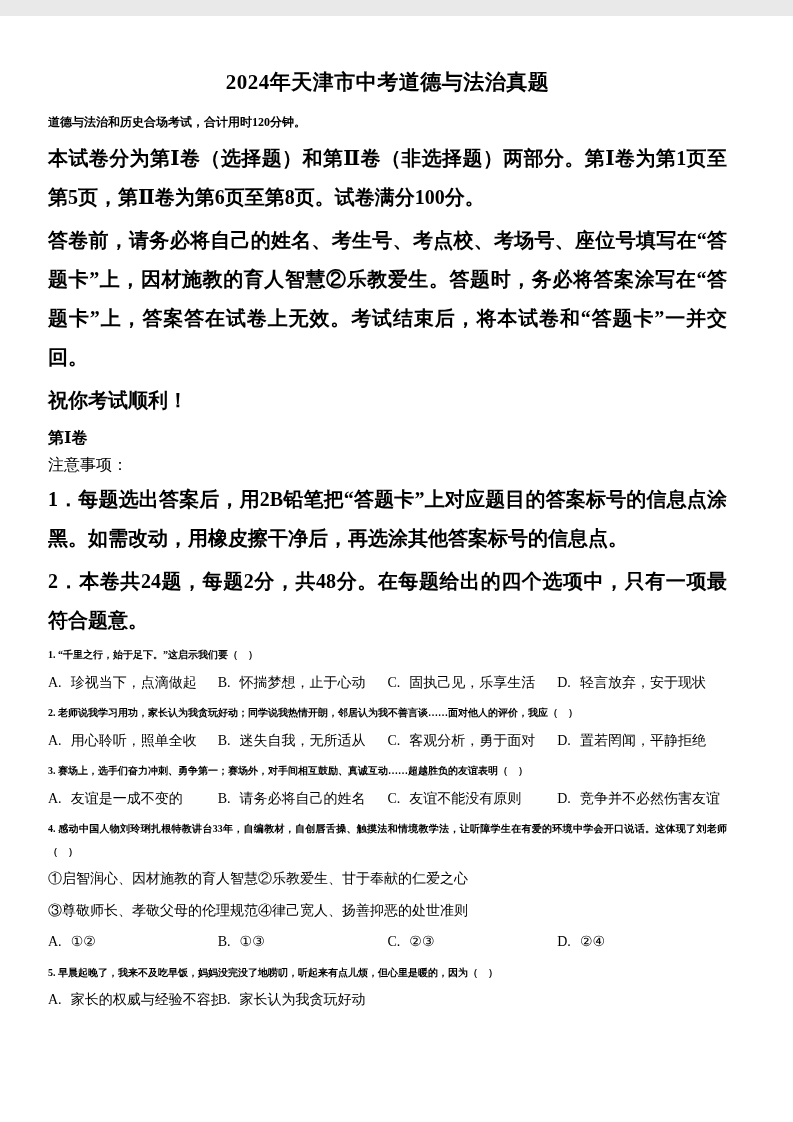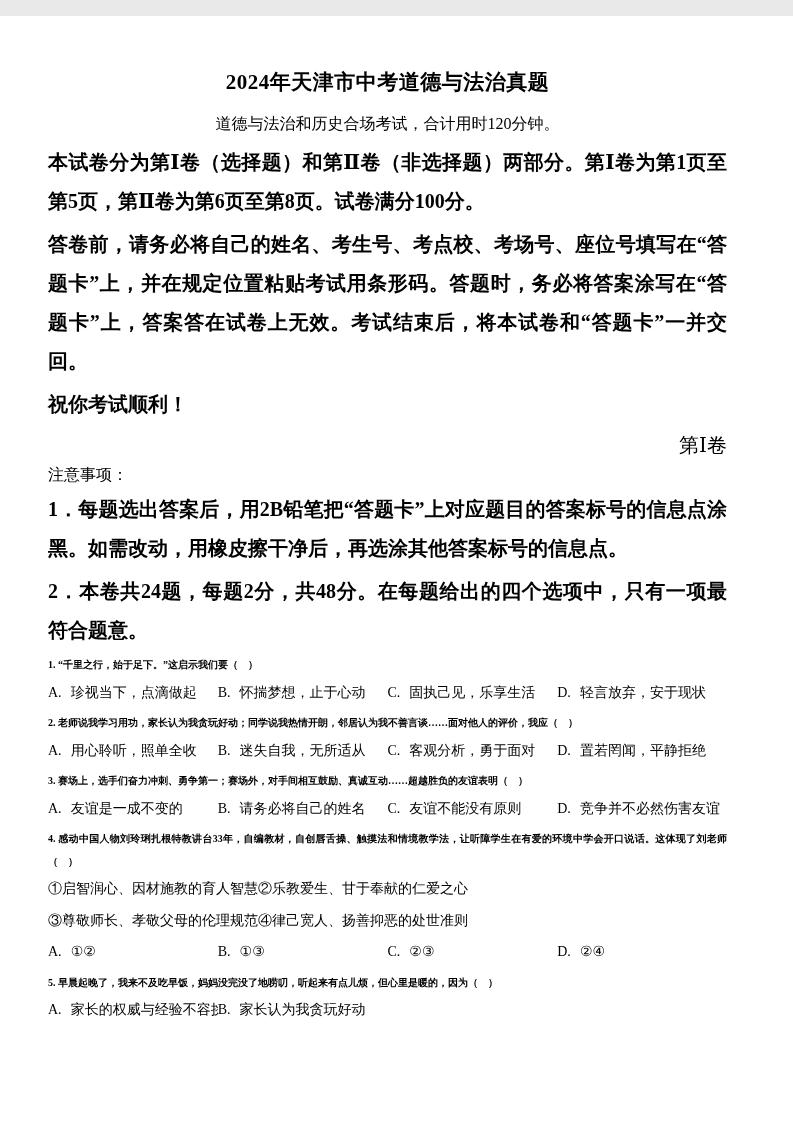--- a/index.html
+++ b/index.html
@@ -8,27 +8,27 @@
     background:#ffffff;color:#000;
     padding:52px 66px 40px 48px;
     font-family:"Liberation Serif","DejaVu Serif",serif;
     overflow:hidden;
   }
   .title{
     font-size:21px;font-weight:bold;text-align:center;
     margin:0 0 18px 0;letter-spacing:.5px;
   }
   .subtitle{
-    font-size:16px;font-weight:normal;text-align:center;margin:0 0 8px 0;
+    font-size:12px;font-weight:bold;text-align:left;margin:0 0 8px 0;
   }
   .b{font-weight:bold;}
   .para{
     font-size:20px;line-height:1.95;margin:4px 0;text-align:justify;
   }
-  .section-heading{font-size:20px;font-weight:normal;text-align:right;margin:8px 0 6px 0;}
+  .section-heading{font-size:16px;font-weight:bold;text-align:left;margin:8px 0 6px 0;}
   .notes-heading{font-size:16px;font-weight:normal;margin:6px 0 2px 0;}
   .question{margin-top:4px;}
   .stem{
     font-size:10px;line-height:2.25;margin:0;text-align:justify;font-weight:bold;
   }
   .subline{font-size:14px;line-height:2.25;margin:0;}
   .opts2{display:grid;grid-template-columns:1fr 1fr 1fr 1fr;}
   .opts4{display:grid;grid-template-columns:1fr 1fr 1fr 1fr;}
   .opt{font-size:14px;line-height:2.25;margin:0;white-space:nowrap;overflow:hidden;}
   .opt-label{margin-right:9px;}
@@ -36,21 +36,21 @@
 </head>
 <body>
 
 <div class="page">
 
   <h1 class="title">2024年天津市中考道德与法治真题</h1>
 
   <p class="subtitle">道德与法治和历史合场考试，合计用时120分钟。</p>
 
   <p class="para b">本试卷分为第Ⅰ卷（选择题）和第Ⅱ卷（非选择题）两部分。第Ⅰ卷为第1页至第5页，第Ⅱ卷为第6页至第8页。试卷满分100分。</p>
-  <p class="para b">答卷前，请务必将自己的姓名、考生号、考点校、考场号、座位号填写在“答题卡”上，并在规定位置粘贴考试用条形码。答题时，务必将答案涂写在“答题卡”上，答案答在试卷上无效。考试结束后，将本试卷和“答题卡”一并交回。</p>
+  <p class="para b">答卷前，请务必将自己的姓名、考生号、考点校、考场号、座位号填写在“答题卡”上，因材施教的育人智慧②乐教爱生。答题时，务必将答案涂写在“答题卡”上，答案答在试卷上无效。考试结束后，将本试卷和“答题卡”一并交回。</p>
   <p class="para b">祝你考试顺利！</p>
 
   <p class="section-heading">第Ⅰ卷</p>
 
   <p class="notes-heading">注意事项：</p>
   <p class="para b">1．每题选出答案后，用2B铅笔把“答题卡”上对应题目的答案标号的信息点涂黑。如需改动，用橡皮擦干净后，再选涂其他答案标号的信息点。</p>
   <p class="para b">2．本卷共24题，每题2分，共48分。在每题给出的四个选项中，只有一项最符合题意。</p>
 
   <section class="question">
     <p class="stem">1. “千里之行，始于足下。”这启示我们要（　）</p>

